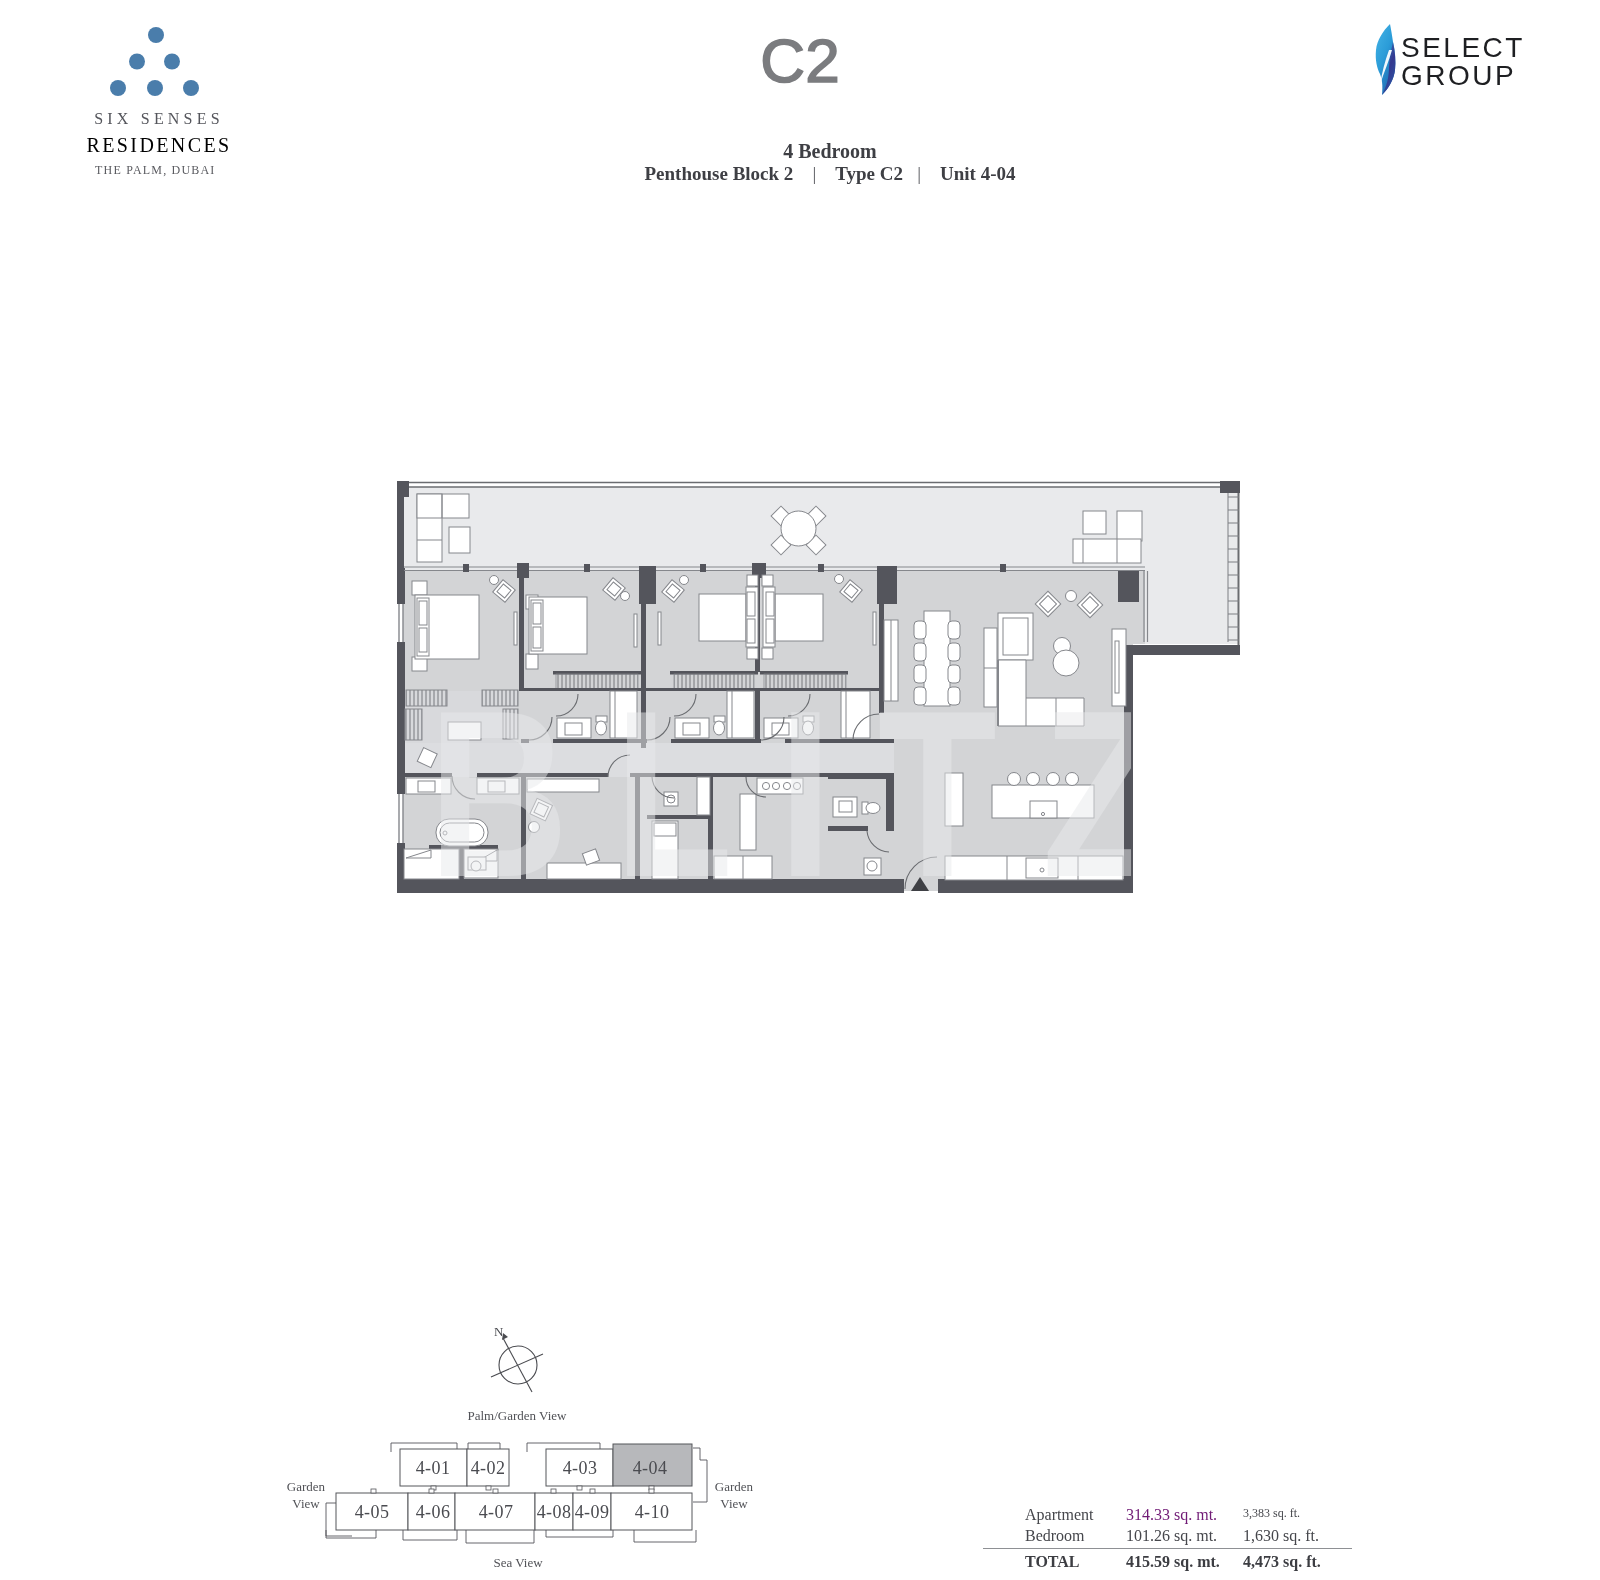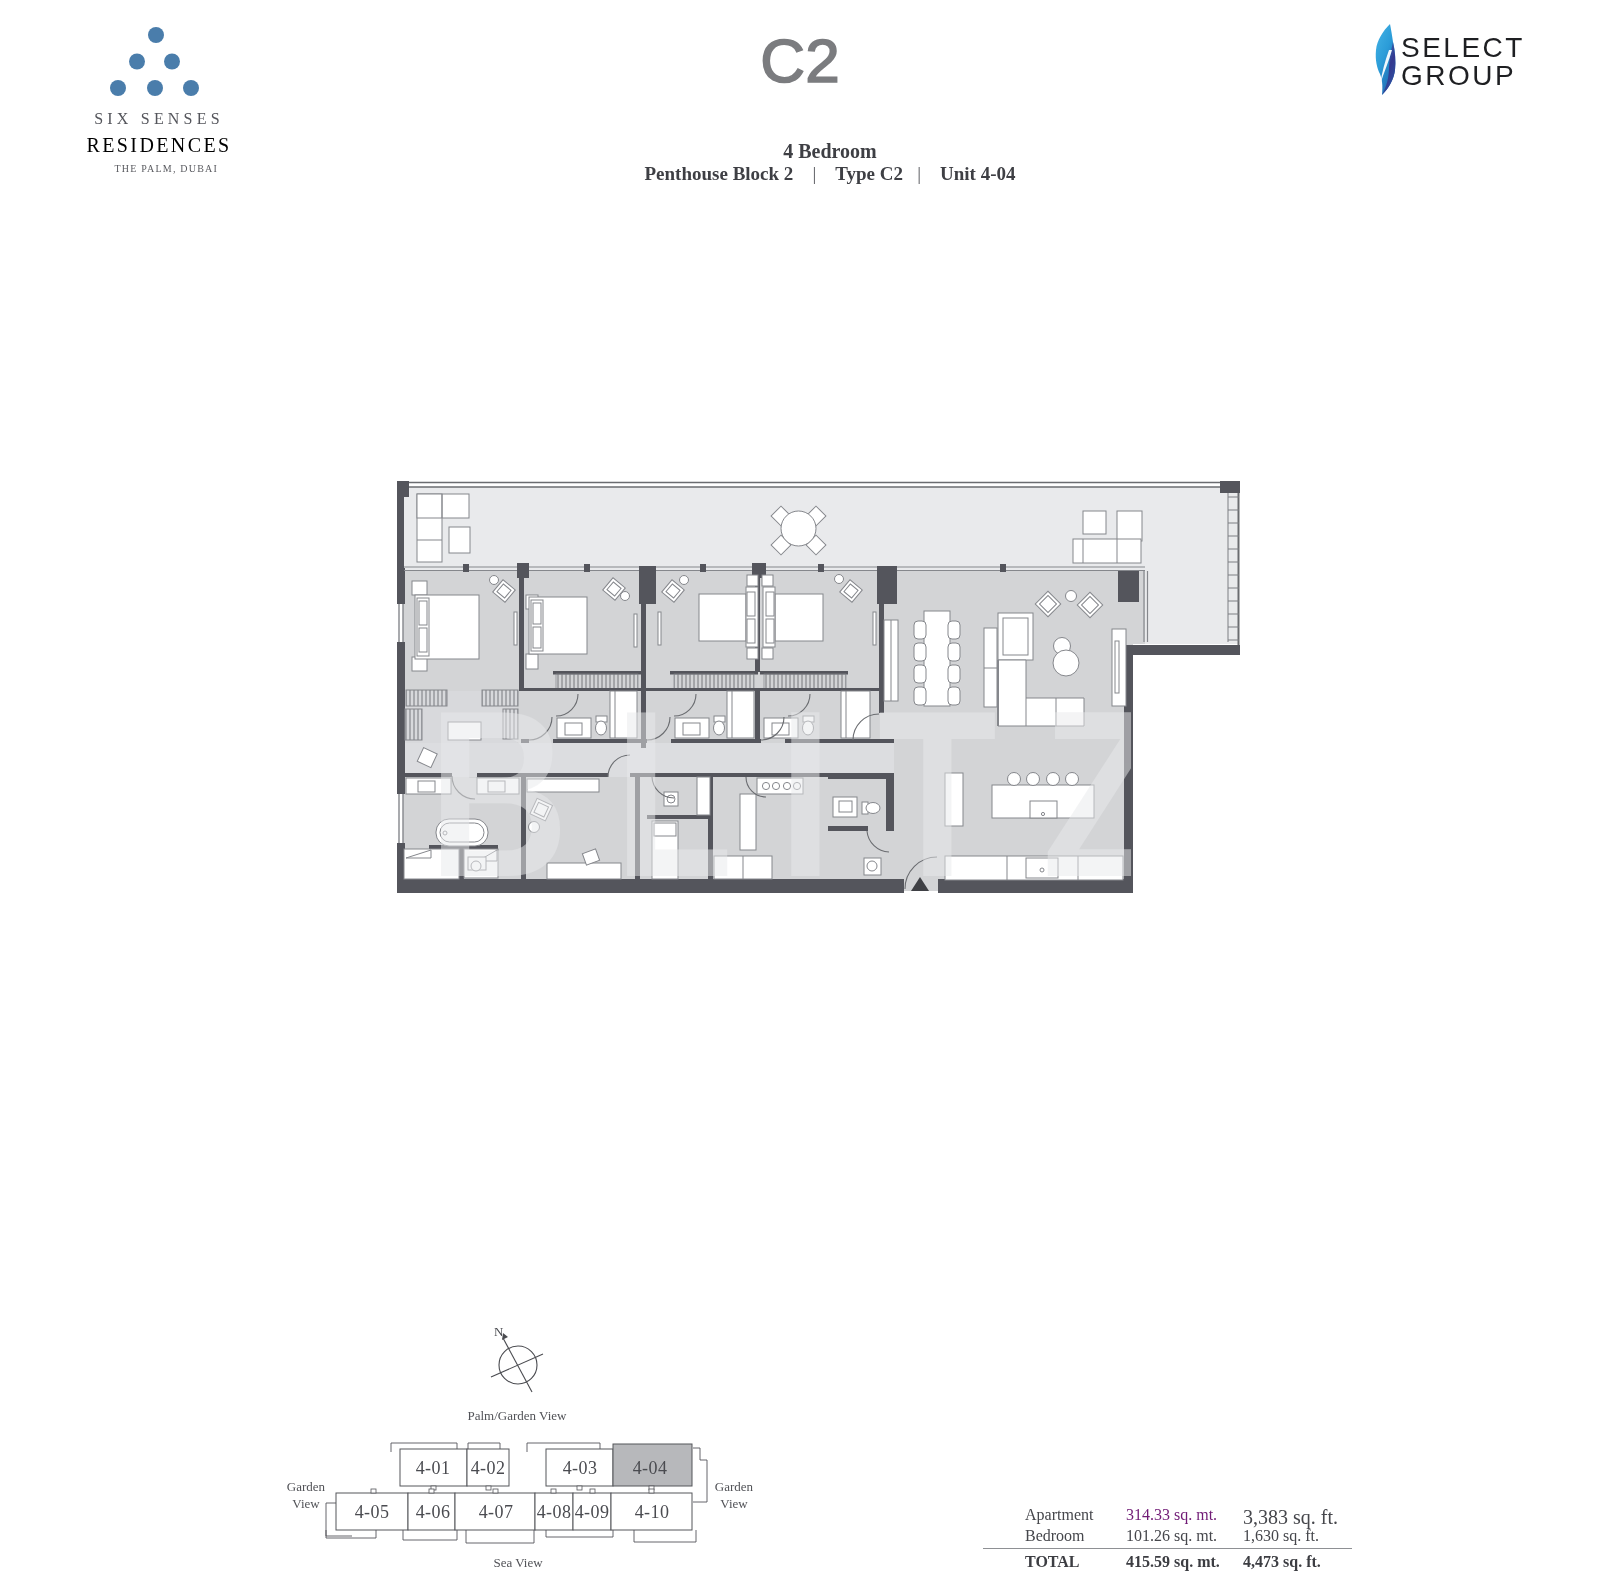--- a/index.html
+++ b/index.html
@@ -17,21 +17,21 @@
 <circle cx="172" cy="61.5" r="8"></circle>
 <circle cx="118" cy="88" r="8"></circle>
 <circle cx="155" cy="88" r="8"></circle>
 <circle cx="191" cy="88" r="8"></circle>
 </g>
 </svg>
 
 <div class="abs" style="left:84px;top:110px;width:150px;text-align:center;font-size:16px;letter-spacing:4.2px;color:#54555b;white-space:nowrap">SIX SENSES</div>
 <div class="abs" style="left:84px;top:134px;width:150px;text-align:center;font-size:20px;letter-spacing:2.4px;color:#000000;white-space:nowrap">RESIDENCES</div>
 
-<div class="abs" style="left:68px;top:163px;width:150px;text-align:right;font-size:10px;letter-spacing:1.2px;color:#5a5b60;white-space:nowrap">THE PALM, DUBAI</div>
+<div class="abs" style="left:95px;top:163px;width:150px;text-align:left;font-size:12px;letter-spacing:1.2px;color:#5a5b60;white-space:nowrap">THE PALM, DUBAI</div>
 
 <div class="abs ctr" style="left:700px;top:25px;width:200px;font-family:'Liberation Sans',sans-serif;font-size:62px;color:#7b7c7f;-webkit-text-stroke:1.6px #7b7c7f">C2</div>
 
 <div class="abs ctr" style="left:630px;top:140px;width:400px;font-size:20px;font-weight:bold;color:#3e3f44">4 Bedroom</div>
 
 <div class="abs ctr" style="left:530px;top:163px;width:600px;font-size:19px;font-weight:bold;color:#3e3f44">Penthouse Block 2&nbsp;&nbsp;&nbsp;&nbsp;<span style="font-weight:normal;color:#5b5c60">|</span>&nbsp;&nbsp;&nbsp;&nbsp;Type C2&nbsp;&nbsp;&nbsp;<span style="font-weight:normal;color:#5b5c60">|</span>&nbsp;&nbsp;&nbsp;&nbsp;Unit 4-04</div>
 
 <svg class="abs" style="left:1374px;top:24px" width="24" height="72" viewBox="0 0 24 72">
 <defs>
 <linearGradient id="fg1" x1="0" y1="0" x2="0.7" y2="1">
@@ -713,20 +713,20 @@
 <text x="496" y="1518">4-07</text>
 <text x="554" y="1518">4-08</text>
 <text x="592" y="1518">4-09</text>
 <text x="652" y="1518">4-10</text>
 </g>
 
 </svg>
 
 <div class="abs" style="left:1025px;top:1506px;font-size:16px;color:#46474c">Apartment</div>
 <div class="abs" style="left:1126px;top:1506px;font-size:16px;color:#701a75">314.33 sq. mt.</div>
-<div class="abs" style="left:1243px;top:1506px;font-size:20px;color:#46474c">3,383 sq. ft.</div>
+<div class="abs" style="left:1243px;top:1506px;font-size:12px;color:#46474c">3,383 sq. ft.</div>
 <div class="abs" style="left:1025px;top:1527px;font-size:16px;color:#46474c">Bedroom</div>
 <div class="abs" style="left:1126px;top:1527px;font-size:16px;color:#46474c">101.26 sq. mt.</div>
 <div class="abs" style="left:1243px;top:1527px;font-size:16px;color:#46474c">1,630 sq. ft.</div>
 <div class="abs" style="left:983px;top:1548px;width:369px;border-top:1px solid #8e9094"></div>
 <div class="abs" style="left:1025px;top:1553px;font-size:16px;font-weight:bold;color:#3c3d42">TOTAL</div>
 <div class="abs" style="left:1126px;top:1553px;font-size:16px;font-weight:bold;color:#3c3d42">415.59 sq. mt.</div>
 <div class="abs" style="left:1243px;top:1553px;font-size:16px;font-weight:bold;color:#3c3d42">4,473 sq. ft.</div>
 
 </body></html>

